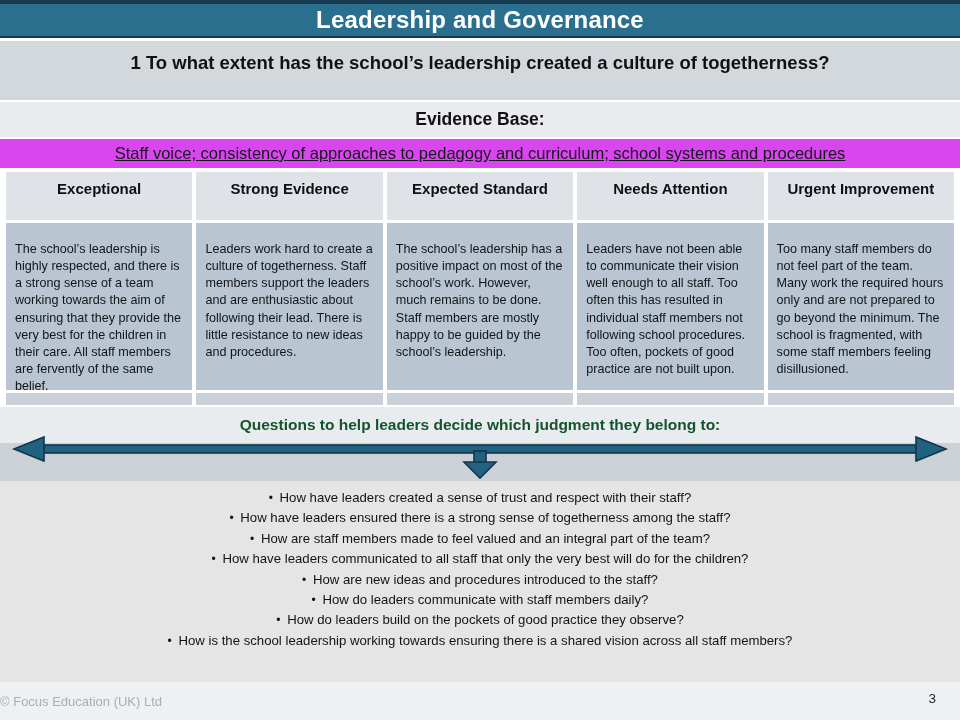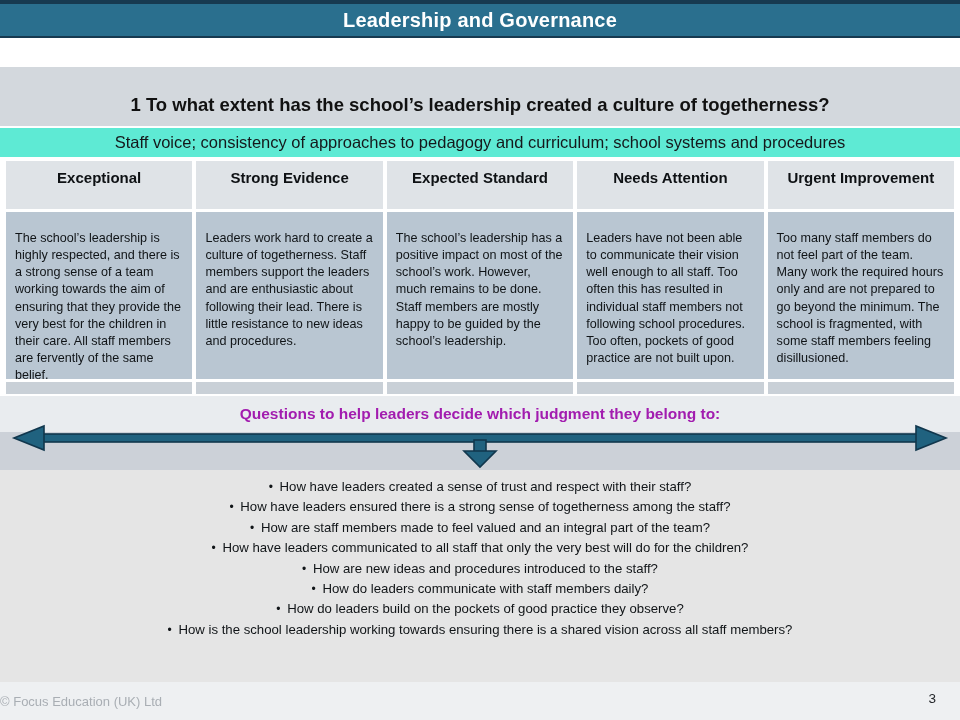--- a/index.html
+++ b/index.html
@@ -13,44 +13,44 @@
   
   .titlebar {
     background:#2a6f8e;
     border-top:4px solid #173a50;
     border-bottom:2px solid #173a50;
     height:38px;
     display:flex; align-items:center; justify-content:center;
     margin-bottom:3px;
   }
   .titlebar .t {
-    color:#ffffff; font-weight:bold; font-size:20px; letter-spacing:.2px;
+    color:#ffffff; font-weight:bold; font-size:24px; letter-spacing:.2px;
   }
 
   
   .q-banner {
     background:#d3d8dd; height:61px;
-    text-align:center; padding:27px 30px 0;
+    text-align:center; padding:11px 30px 0;
     font-weight:bold; font-size:18.5px; color:#111;
     border-bottom:2px solid #ffffff;
-    margin-top:26px;
   }
 
   
   .evidence-label-band {
     background:#e9ebee; height:37px;
     display:flex; align-items:center; justify-content:center;
     font-weight:bold; font-size:17.5px; color:#111;
     border-bottom:2px solid #ffffff;
   }
   .evidence-text-band {
-    background:#5eead4; height:31px;
+    background:#d946ef; height:31px;
     display:flex; align-items:center; justify-content:center;
     font-size:16.5px; color:#15181b;
     border-bottom:2px solid #ffffff;
+    text-decoration:underline;
   }
 
   
   .judgement-table { padding:2px 6px 0; background:#ffffff; }
   .tbl-row { display:grid; grid-template-columns:repeat(5,1fr); gap:4px; }
   .tbl-head-cell {
     background:#dfe3e7; min-height:48px;
     display:flex; align-items:flex-start; justify-content:center;
     font-weight:bold; font-size:15px; color:#0e1114;
     text-align:center; padding:8px 6px 4px;
@@ -60,21 +60,21 @@
     background:#b9c6d2; height:167px;
     font-size:12.6px; line-height:1.36; color:#101417;
     padding:18px 9px 4px 9px; text-align:left;
   }
   .tbl-empty-cell { background:#c9d0d7; height:12px; margin-top:3px; }
 
   
   .questions-title-band {
     background:#e9ecef; height:36px; margin-top:2px;
     display:flex; align-items:center; justify-content:center;
-    font-weight:bold; font-size:15.5px; color:#a21caf;
+    font-weight:bold; font-size:15.5px; color:#14532d;
   }
   .arrow-zone { position:relative; height:38px; background:#ccd1d8; }
   .arrow-zone svg { position:absolute; left:0; top:-12px; display:block; }
 
   
   .questions-list { background:#e5e5e5; flex:1; padding:7px 10px 0; }
   .q-item {
     text-align:center; font-size:13.2px; line-height:19.4px; color:#101417;
     list-style:none;
   }
@@ -95,20 +95,21 @@
 <body>
 
 <div class="slide">
 
   <div class="titlebar">
     <div class="t">Leadership and Governance</div>
   </div>
 
   <div class="q-banner">1 To what extent has the school’s leadership created a culture of togetherness?</div>
 
+  <div class="evidence-label-band">Evidence Base:</div>
 
   <div class="evidence-text-band">Staff voice; consistency of approaches to pedagogy and curriculum; school systems and procedures</div>
 
   <div class="judgement-table">
     <div class="tbl-row">
       <div class="tbl-head-cell">Exceptional</div>
       <div class="tbl-head-cell">Strong Evidence</div>
       <div class="tbl-head-cell">Expected Standard</div>
       <div class="tbl-head-cell">Needs Attention</div>
       <div class="tbl-head-cell">Urgent Improvement</div>

